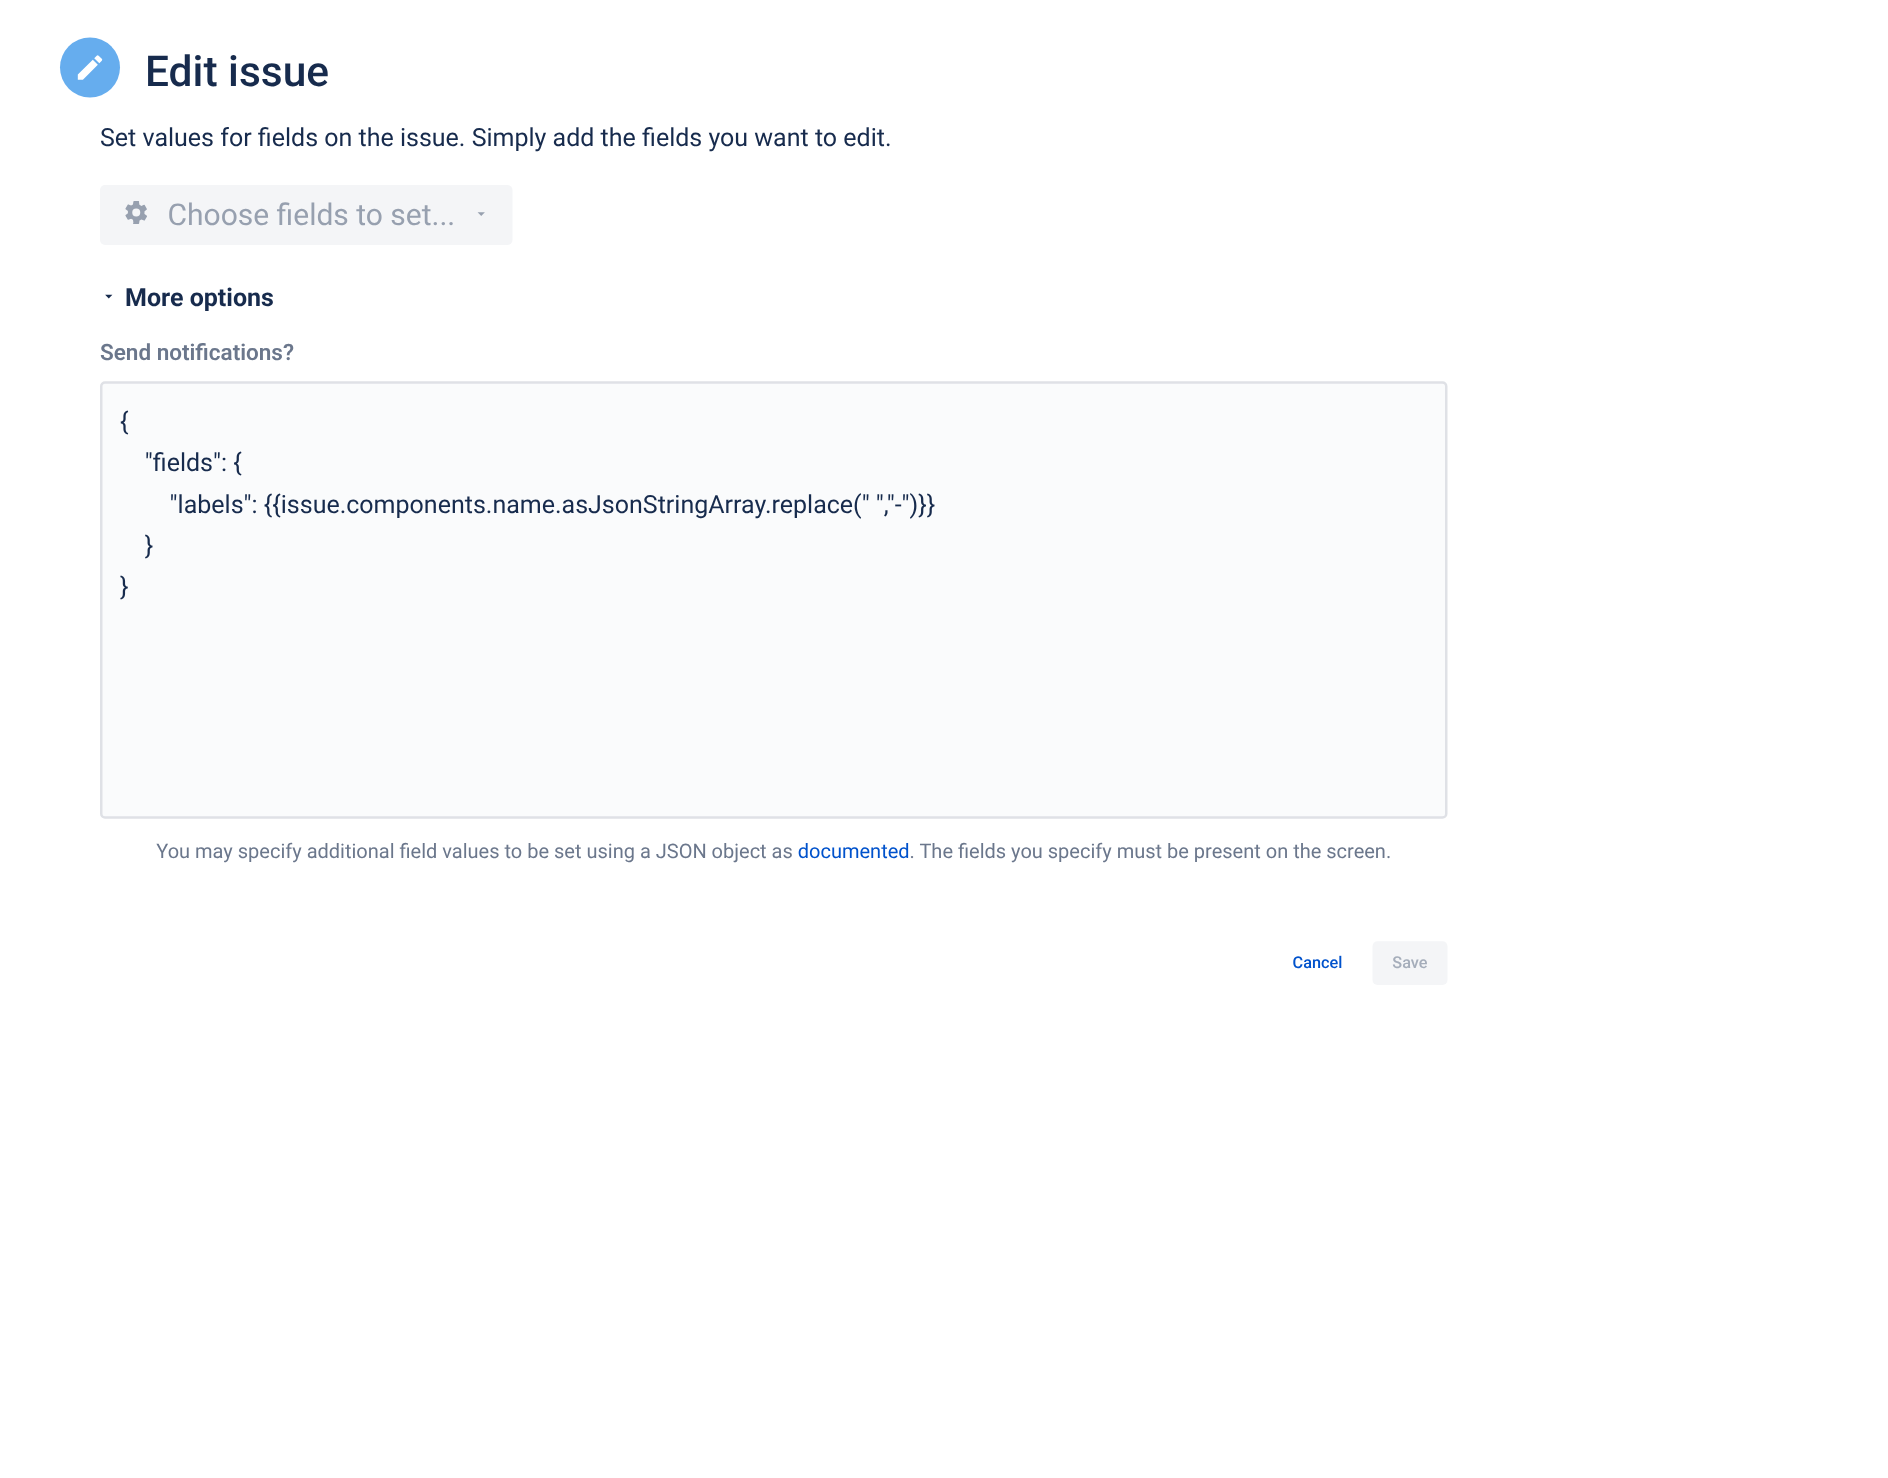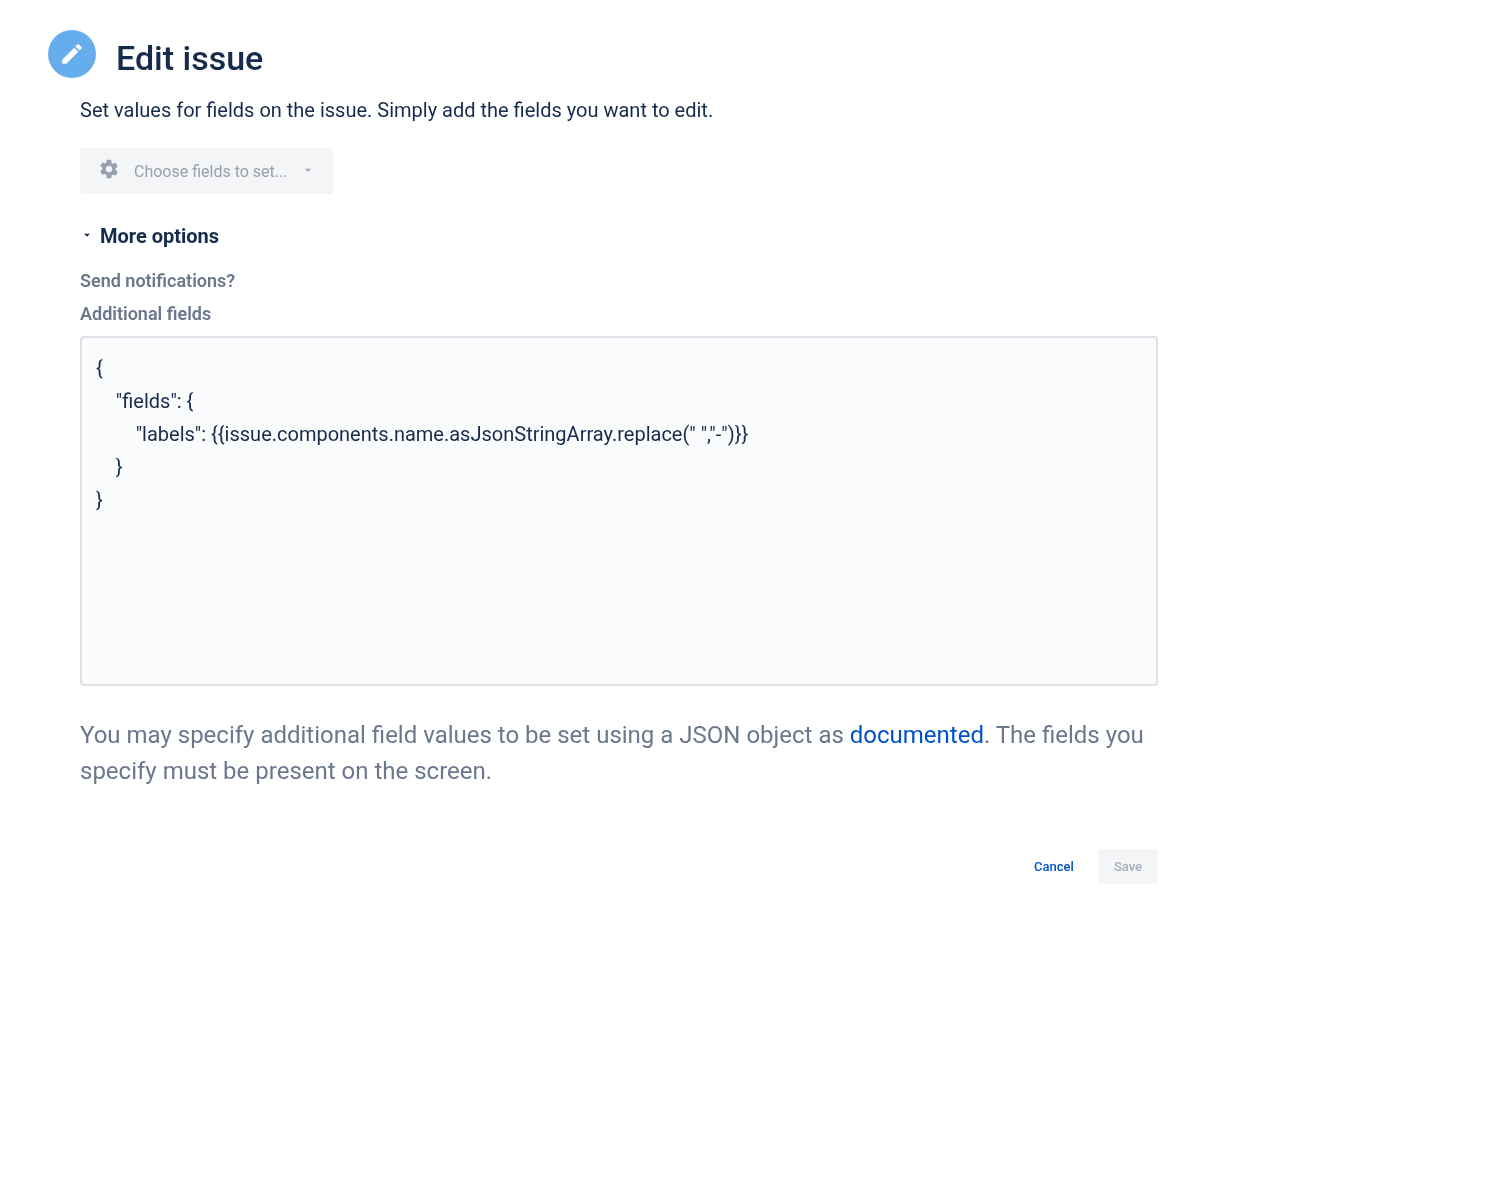--- a/index.html
+++ b/index.html
@@ -48,21 +48,21 @@
     background: #f4f5f7;
     border-radius: 4px;
     padding: 10px 18px;
     gap: 14px;
     cursor: pointer;
     margin-bottom: 30px;
   }
   .gear-icon svg { width: 22px; height: 22px; fill: #97a0af; }
   .field-chooser-label {
     color: #97a0af;
-    font-size: 16px;
+    font-size: 24px;
   }
   .chev-icon svg { width: 14px; height: 14px; fill: #97a0af; }
   .more-options-row {
     display: flex;
     align-items: center;
     gap: 6px;
     margin-bottom: 22px;
     cursor: pointer;
   }
   .more-options-row .chev svg { width: 14px; height: 14px; fill: #172B4D; }
@@ -109,24 +109,25 @@
     font-family: -apple-system, BlinkMacSystemFont, "Segoe UI", Roboto, Helvetica, Arial, sans-serif;
     font-size: 20px;
     color: #172B4D;
     line-height: 1.65;
     white-space: pre;
     min-height: 350px;
     resize: none;
     overflow: auto;
   }
   .helper-text {
-    font-size: 24px;
+    font-size: 16px;
     color: #6B778C;
-    margin-top: 27px;
+    margin-top: 10px;
     line-height: 1.5;
+    text-align: center;
   }
   .helper-text a {
     color: #0052CC;
     text-decoration: none;
   }
   .footer-buttons {
     display: flex;
     justify-content: flex-end;
     gap: 8px;
     margin-top: 60px;
@@ -187,21 +188,20 @@
       <svg viewBox="0 0 24 24">
           <path d="M7 10l5 5 5-5z"></path>
         </svg>
     </span>
     <span class="more-options-label">More options</span>
   </div>
 
   <div class="section-label">Send notifications?</div>
 
 
-  <div class="section-label">Additional fields</div>
 
   <textarea class="code-area" spellcheck="false" style="">{
     "fields": {
         "labels": {{issue.components.name.asJsonStringArray.replace(" ","-")}}
     }
 }</textarea>
 
   <p class="helper-text">
     <span>You may specify additional field values to be set using a JSON object as </span><a href="#">documented</a><span>. The fields you specify must be present on the screen.</span>
   </p>

